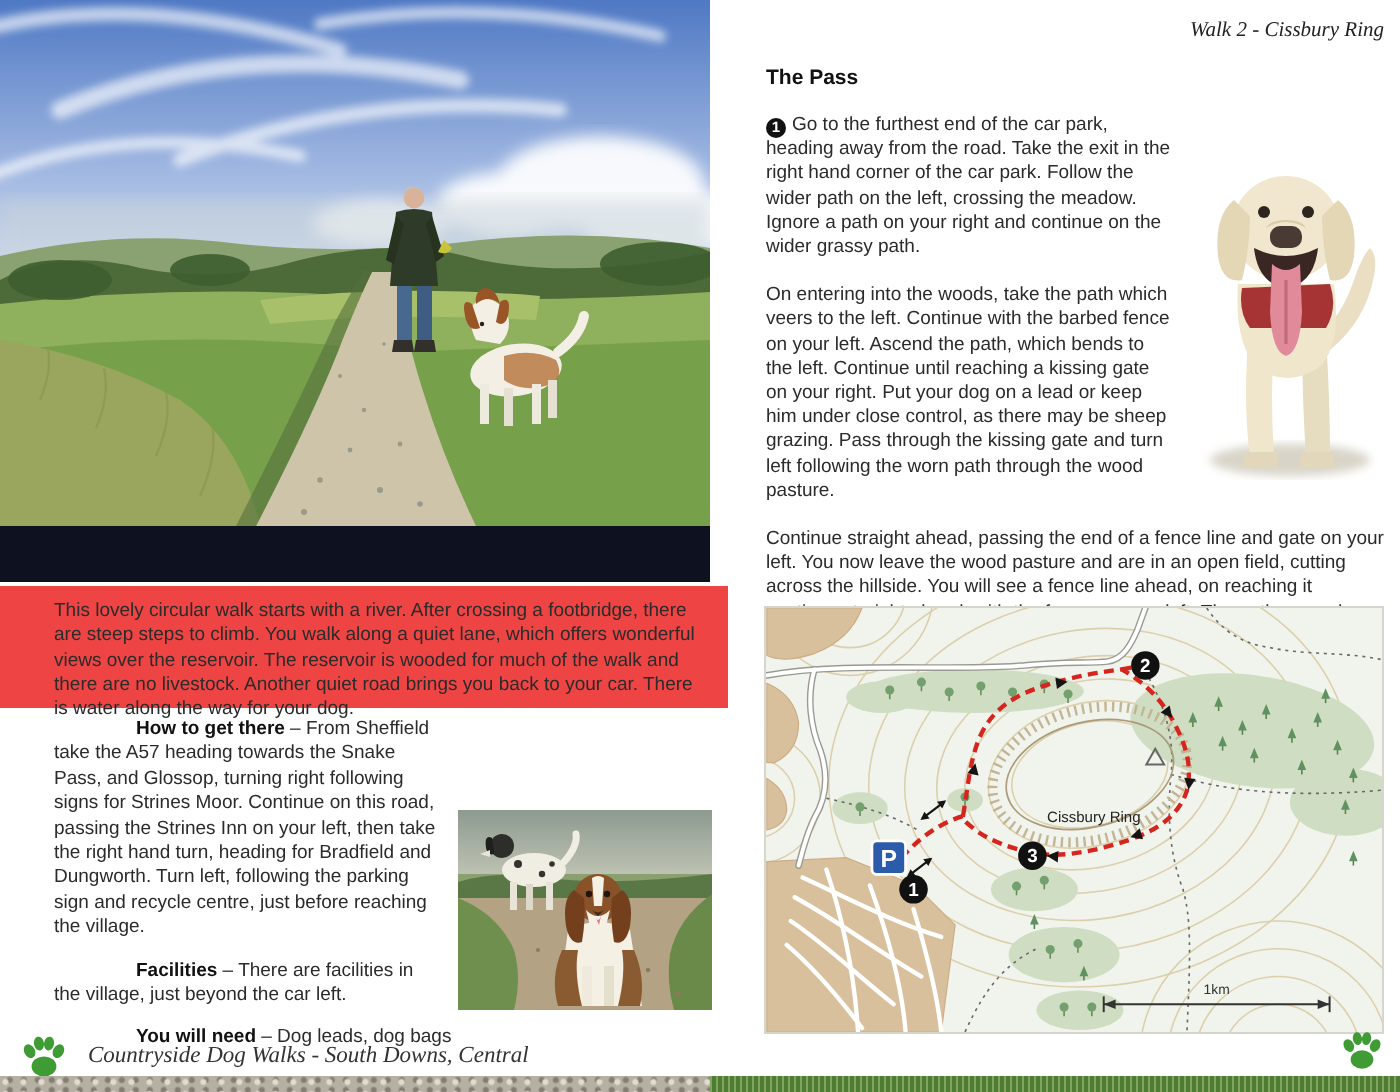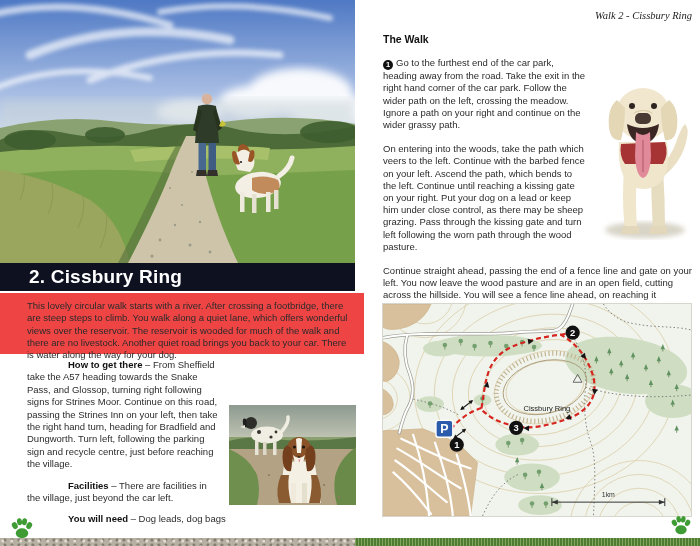--- a/index.html
+++ b/index.html
@@ -209,21 +209,20 @@
       <rect x="240" y="192" width="4.5" height="20" fill="#efeade"></rect>
       <rect x="252" y="194" width="4.5" height="19" fill="#e6e0d2"></rect>
       <rect x="266" y="192" width="4.5" height="20" fill="#efeade"></rect>
       <rect x="274" y="190" width="4.5" height="19" fill="#e6e0d2"></rect>
       <path d="M279,176 Q290,168 292,158" stroke="#f3efe4" stroke-width="5" fill="none" stroke-linecap="round"></path>
     </g>
   </svg>
 </div>
 
 <div class="abs title-banner">
-  <h1>2. Cissbury Ring</h1>
 </div>
 
 <div class="abs intro-box">
   <p>This lovely circular walk starts with a river. After crossing a footbridge, there are steep steps to climb. You walk along a quiet lane, which offers wonderful views over the reservoir. The reservoir is wooded for much of the walk and there are no livestock. Another quiet road brings you back to your car. There is water along the way for your dog.</p>
 </div>
 
 <div class="abs details">
   <div class="spaniel-wrap">
     <svg viewBox="0 0 127 100" width="127" height="100">
       <defs>
@@ -281,26 +280,27 @@
   </div>
   <p><b>How to get there</b><span> – From Sheffield take the A57 heading towards the Snake Pass, and Glossop, turning right following signs for Strines Moor. Continue on this road, passing the Strines Inn on your left, then take the right hand turn, heading for Bradfield and Dungworth. Turn left, following the parking sign and recycle centre, just before reaching the village.</span></p>
   <p><b>Facilities</b><span> – There are facilities in the village, just beyond the car left.</span></p>
   <p><b>You will need</b><span> – Dog leads, dog bags</span></p>
 </div>
 
 <div class="abs footer-row">
   <svg width="24" height="24" viewBox="-6 -6 12 12">
     <use href="#paw" fill="#3f9c35"></use>
   </svg>
+  <span class="footer-text">Countryside Dog Walks - South Downs, Central</span>
 </div>
 
 <div class="abs rp-header">Walk 2 - Cissbury Ring</div>
 
 <div class="abs walk-col">
-  <h2 class="walk-title">The Walk</h2>
+  <h2 class="walk-title">The Pass</h2>
   <div class="lab-wrap">
     <svg viewBox="0 0 97 162" width="97" height="162">
       <defs>
           <filter id="bl3">
             <feGaussianBlur stdDeviation="2.5"></feGaussianBlur>
           </filter>
         </defs>
       <ellipse cx="50" cy="150" rx="40" ry="8" fill="#d8d4c8" filter="url(#bl3)"></ellipse>
       <g>
         <path d="M70,95 Q88,80 92,58 Q94,48 90,44 Q86,48 82,60 Q76,78 64,88 z" fill="#eadfc2"></path>

